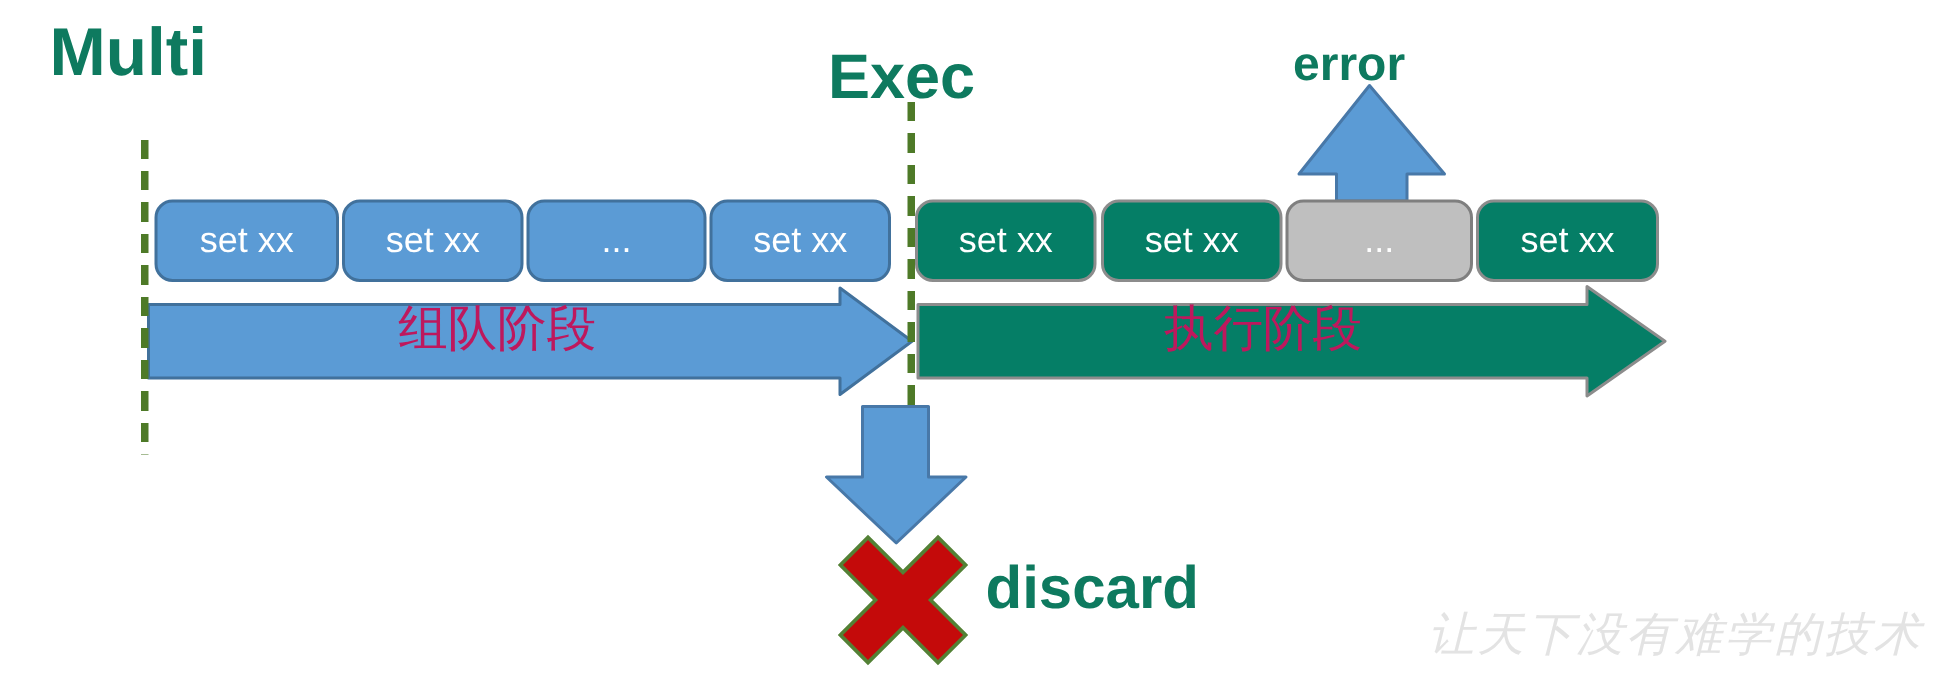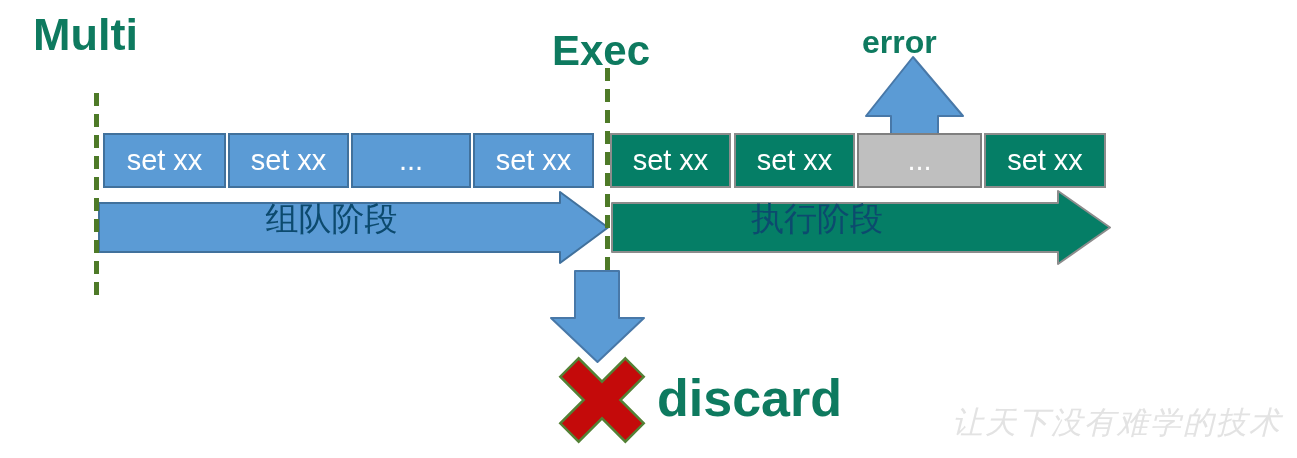--- a/index.html
+++ b/index.html
@@ -15,63 +15,64 @@
     position: absolute;
     font-family: Liberation Sans, sans-serif;
     font-weight: 700;
     color: #0E7A5F;
     white-space: nowrap;
     line-height: 1;
   }
   .multi   { left: 33px;  top: 12px;  font-size: 45px; }
   .exec    { left: 552px; top: 30px;  font-size: 42px; }
   .error   { left: 862px; top: 26px;  font-size: 32px; }
-  .discard { left: 657px; top: 372px; font-size: 52px; }
+  .discard { left: 657px; top: 372px; font-size: 40px; }
 
   .dash {
     position: absolute;
     width: 5px;
     background: repeating-linear-gradient(180deg,
       #4E7A28 0px, #4E7A28 13px, transparent 13px, transparent 21px);
   }
   .line1 { left: 94px;  top: 93px; height: 210px; }
   .line2 { left: 605px; top: 68px; height: 205px; }
 
   .shapes { position: absolute; left: 0; top: 0; width: 1297px; height: 458px; }
 
   .box {
     position: absolute;
     top: 133px;
     height: 51px;
     display: flex;
     align-items: center;
     justify-content: center;
-    font-size: 29px;
+    font-size: 24px;
     color: #ffffff;
     font-family: "Liberation Sans", sans-serif;
     white-space: nowrap;
+    border-radius: 12px;
   }
   .box.blue  { background: #5B9BD5; border: 2px solid #41719C; }
   .box.green { background: #057E66; border: 2px solid #8C8C8C; }
   .box.gray  { background: #BFBFBF; border: 2px solid #7F7F7F; }
 
   .arrow-label {
     position: absolute;
     top: 205px;
     height: 28px;
     display: flex;
     align-items: center;
     justify-content: center;
     font-size: 33px;
-    color: #0c4a6e;
+    color: #be185d;
     white-space: nowrap;
     pointer-events: none;
   }
   .queue-label { left: 99px;  width: 465px; }
-  .exec-label  { left: 592px; width: 450px; text-align: center; }
+  .exec-label  { left: 617px; width: 450px; text-align: center; }
 
   .watermark {
     position: absolute;
     left: 952px;
     top: 402px;
     width: 345px;
     font-family: Liberation Serif, serif;
     font-style: italic;
     font-size: 31px;
     letter-spacing: 2px;

